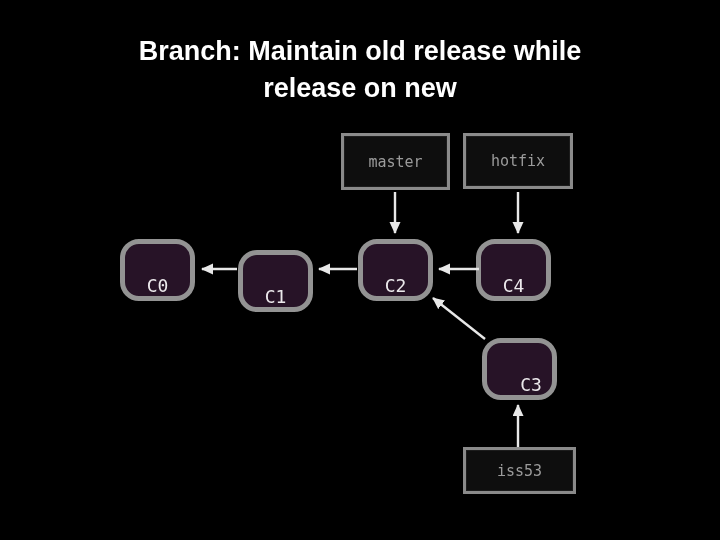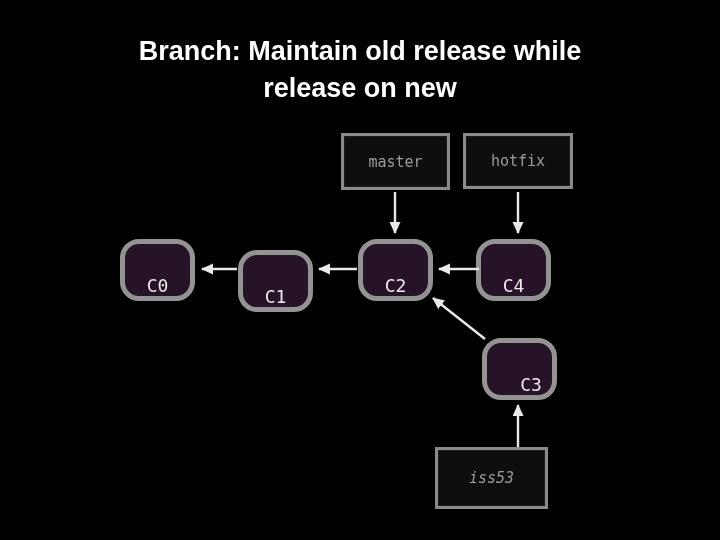--- a/index.html
+++ b/index.html
@@ -38,21 +38,21 @@
     box-shadow: inset 0 0 0 1px #1c1c1c;
     display: flex;
     align-items: center;
     justify-content: center;
     color: #9b9b9b;
     font-family: "DejaVu Sans Mono", monospace;
     font-size: 15px;
   }
   .ref-master { left: 341px; top: 133px; width: 109px; height: 57px; text-align: center; }
   .ref-hotfix { left: 463px; top: 133px; width: 110px; height: 56px; }
-  .ref-iss53  { left: 435px; top: 447px; width: 113px; height: 62px; font-style: italic; }
+  .ref-iss53  { left: 463px; top: 447px; width: 113px; height: 47px; }
   
   .commit {
     position: absolute;
     box-sizing: border-box;
     width: 75px;
     height: 62px;
     background: #271327;
     border: 5px solid #939393;
     border-radius: 19px;
     display: flex;

